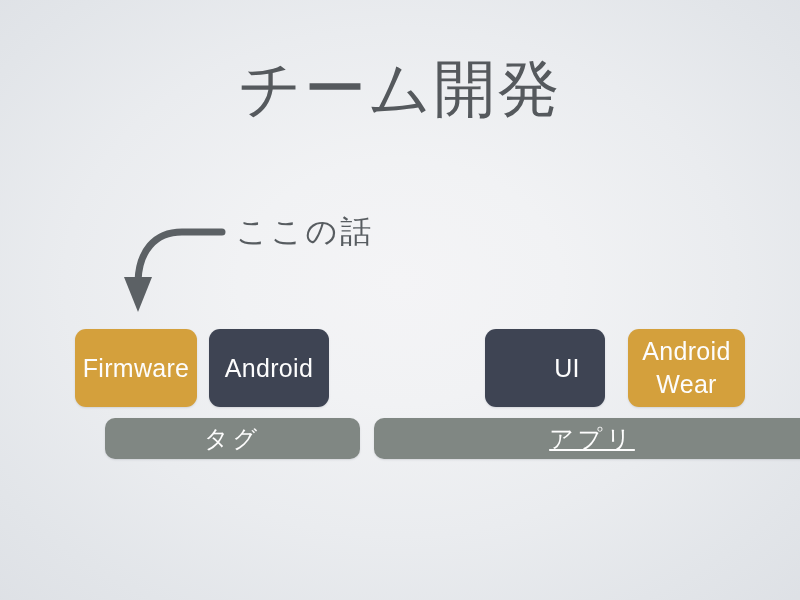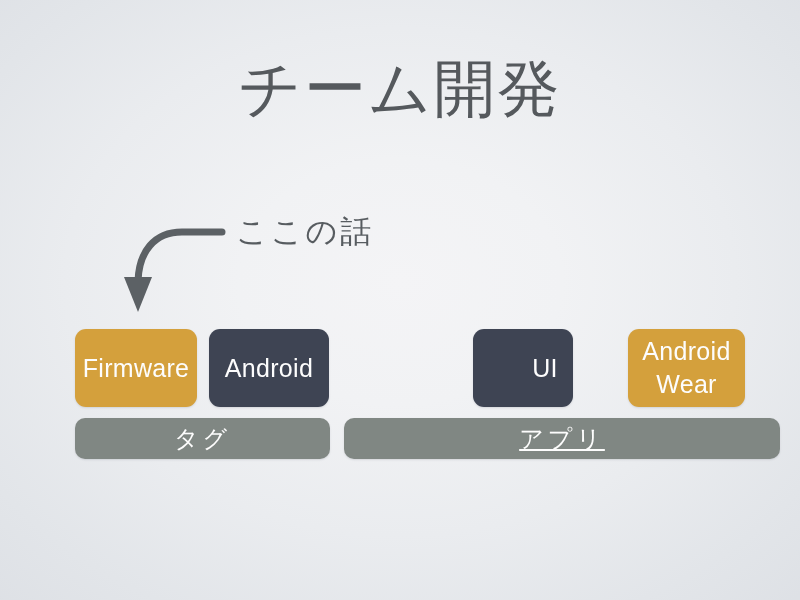--- a/index.html
+++ b/index.html
@@ -101,20 +101,21 @@
     height: 41px;
     border-radius: 10px;
     display: flex;
     align-items: center;
     justify-content: center;
     color: #fdfdfd;
     font-size: 24px;
     font-weight: 300;
     letter-spacing: 4px;
     box-shadow: 0 1px 2px rgba(80, 88, 100, 0.16);
+    margin-left: 30px;
   }
 </style>
 </head>
 <body>
 
 <div id="slide">
 
   <div id="title">チーム開発</div>
 
   <svg id="callout-arrow" viewBox="0 0 130 125">
@@ -124,21 +125,21 @@
 
   <div id="callout-text">ここの話</div>
 
   <div id="box-row">
       <div class="box" style="left: 75px; width: 122px; background: rgb(212, 160, 60);">
         <span class="box-label">Firmware</span>
       </div>
       <div class="box" style="left: 209px; width: 120px; background: rgb(62, 68, 83);">
         <span class="box-label">Android</span>
       </div>
-      <div class="box" style="left: 473px; width: 100px; background: rgb(62, 68, 83); padding-left: 44px;">
+      <div class="box" style="left: 485px; width: 120px; background: rgb(62, 68, 83); padding-left: 44px;">
         <span class="box-label">UI</span>
       </div>
       <div class="box two-line" style="left: 628px; width: 117px; background: rgb(212, 160, 60);">
         <span class="box-label">Android
 Wear</span>
       </div>
       <div class="bar" style="left: 75px; width: 255px; background: rgb(128, 135, 131);">
         <span>タグ</span>
       </div>
       <div class="bar" style="left: 344px; width: 436px; background: rgb(128, 135, 131); text-decoration: underline;">

